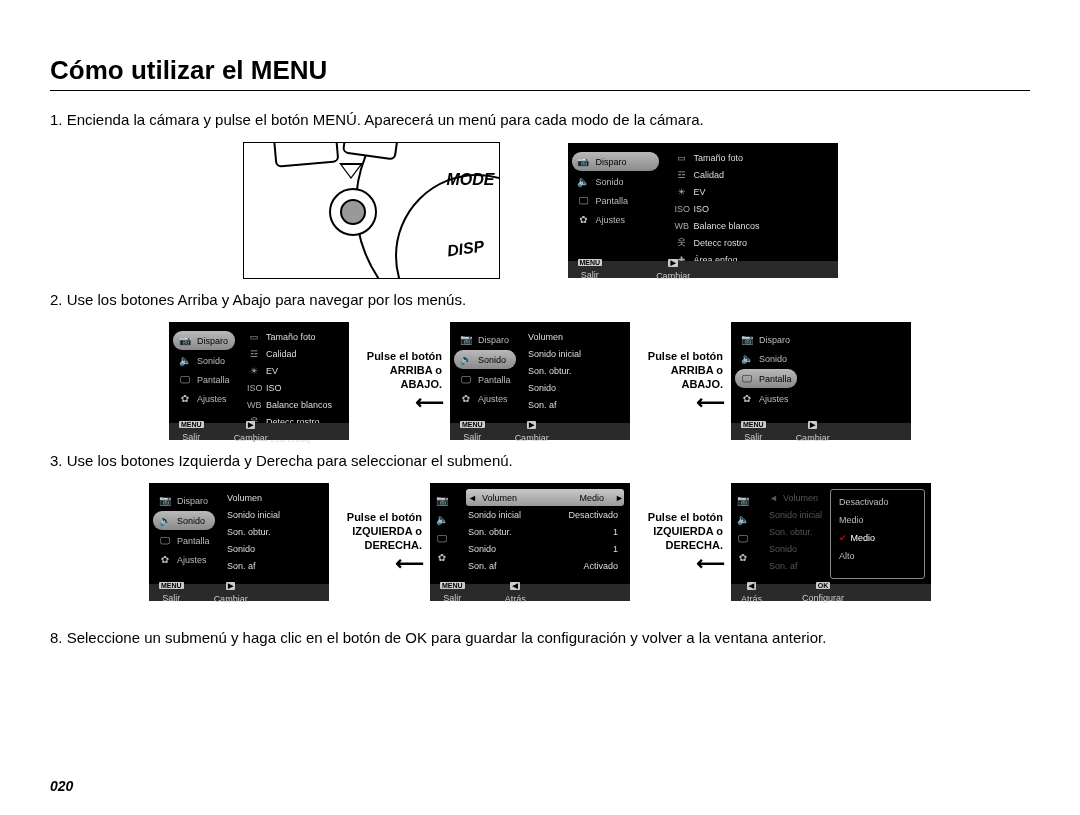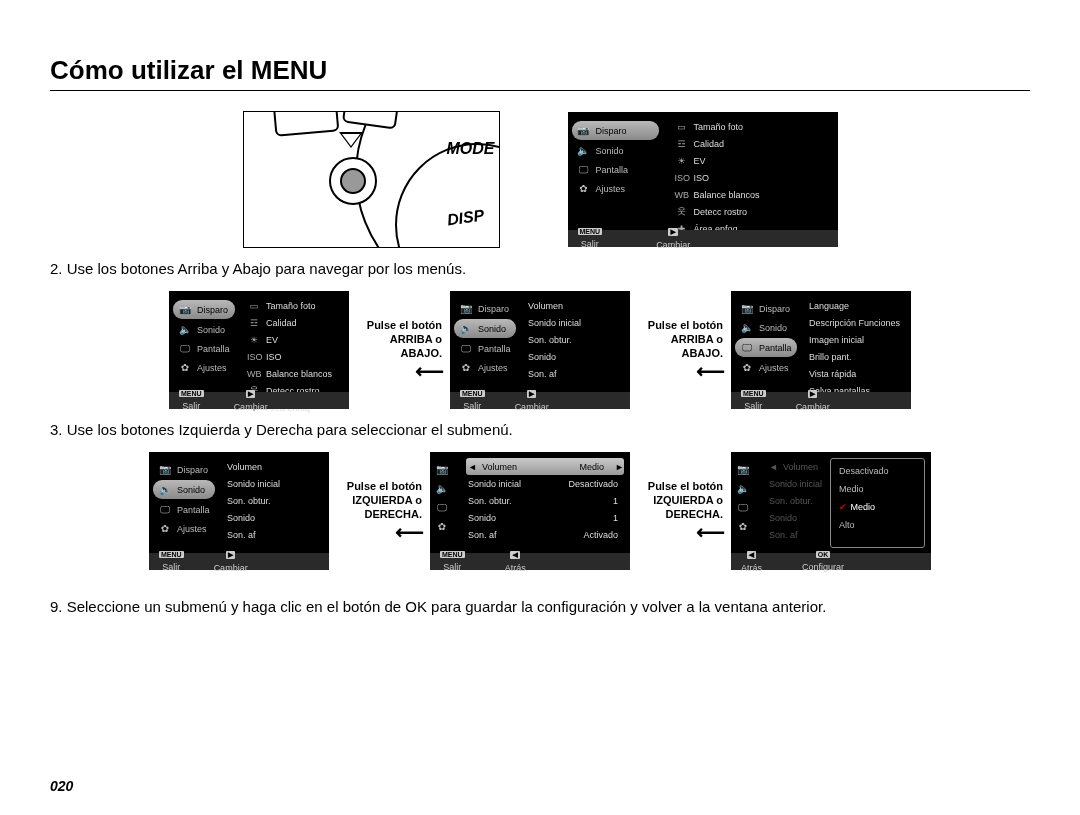--- a/index.html
+++ b/index.html
@@ -176,20 +176,21 @@
   }
 </style>
 </head>
 <body>
 
 <div class="page">
 
   <h1>Cómo utilizar el MENU</h1>
   <hr class="rule">
 
+  <div class="step">1. Encienda la cámara y pulse el botón MENÚ. Aparecerá un menú para cada modo de la cámara.</div>
   <div class="row">
 
     <div class="illus">
       <div class="body">
         <div class="big-arc"></div>
         <div class="small-arc"></div>
         <div class="top1"></div>
         <div class="top2"></div>
         <div class="tri"></div>
         <div class="btn-outer">
@@ -400,40 +401,20 @@
           </div>
         <div class="litem sel">
             <span class="ic">🖵</span>
             <span>Pantalla</span>
           </div>
         <div class="litem">
             <span class="ic">✿</span>
             <span>Ajustes</span>
           </div>
       </div>
-      <div class="right-list" style="left:76px">
-        <div class="ritem">
-            <span>Language</span>
-          </div>
-        <div class="ritem">
-            <span>Descripción Funciones</span>
-          </div>
-        <div class="ritem">
-            <span>Imagen inicial</span>
-          </div>
-        <div class="ritem">
-            <span>Brillo pant.</span>
-          </div>
-        <div class="ritem">
-            <span>Vista rápida</span>
-          </div>
-        <div class="ritem">
-            <span>Salva pantallas</span>
-          </div>
-      </div>
       <div class="footer">
         <span class="fkey">
             <span class="badge">MENU</span>
             <span>Salir</span>
           </span>
         <span class="fkey right" style="margin-left:30px">
             <span class="badge">▶</span>
             <span>Cambiar</span>
           </span>
       </div>
@@ -601,16 +582,16 @@
             <span>Atrás</span>
           </span>
         <span class="fkey right" style="margin-left:40px">
             <span class="badge">OK</span>
             <span>Configurar</span>
           </span>
       </div>
     </div>
   </div>
 
-  <div class="step" style="margin-top:28px">9. Seleccione un submenú y haga clic en el botón de OK para guardar la configuración y volver a la ventana anterior.</div>
+  <div class="step" style="margin-top:28px">8. Seleccione un submenú y haga clic en el botón de OK para guardar la configuración y volver a la ventana anterior.</div>
 
   <div class="page-num">020</div>
 </div>
 
 </body></html>

